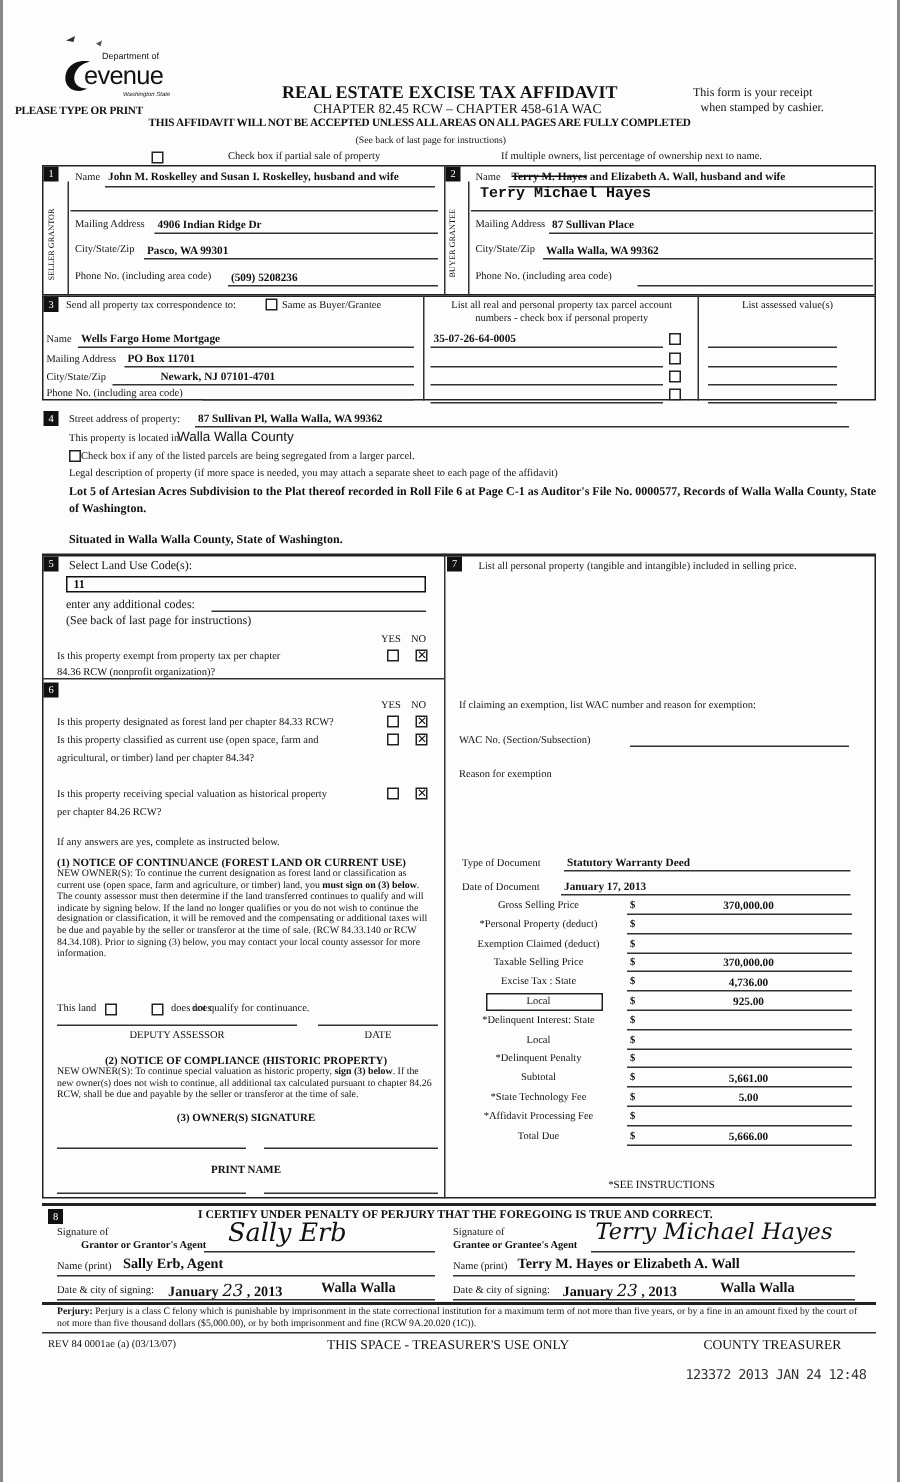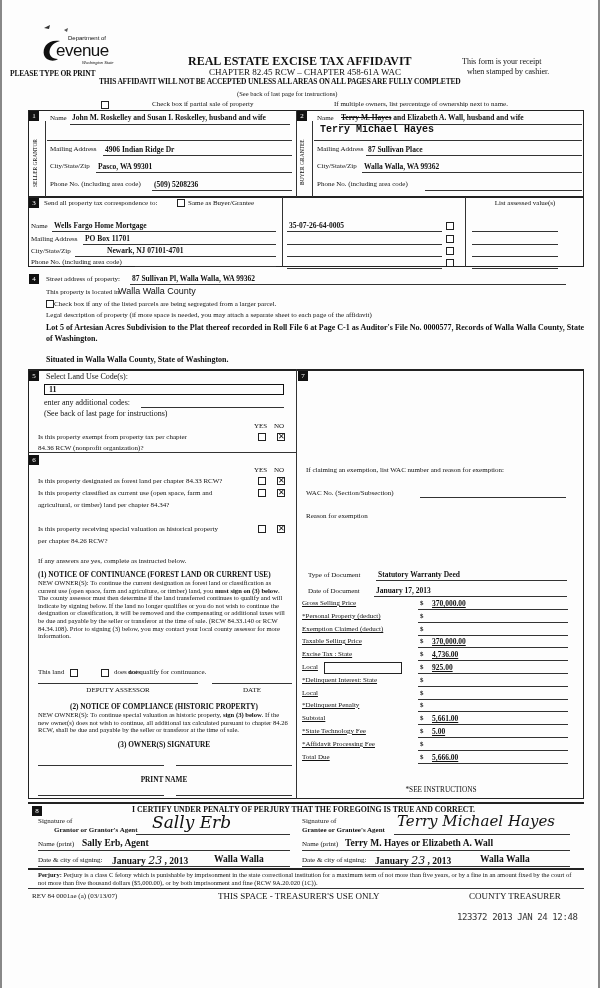--- a/index.html
+++ b/index.html
@@ -11,21 +11,21 @@
   .sm { font-size: 7px; }
   .md { font-size: 8px; }
   .fld { font-weight: bold; font-size: 7.5px; }
   .box { position: absolute; border: 1px solid #222; }
   .hline { position: absolute; border-bottom: 1px solid #333; height: 0; }
   .vline { position: absolute; border-left: 1px solid #333; width: 0; }
   .num { position: absolute; background: #111; color: #fff; font-size: 7px; width: 10px; height: 10px; text-align: center; line-height: 10px; }
   .cb { position: absolute; width: 8px; height: 8px; border: 1px solid #222; background: #fff; }
   .cbx { position: absolute; width: 8px; height: 8px; border: 1px solid #222; background: #fff; font-size: 8px; line-height: 6px; text-align: center; font-family: "DejaVu Sans", sans-serif; }
   .vert { position: absolute; writing-mode: vertical-rl; transform: rotate(180deg); font-size: 5.5px; text-align: center; line-height: 6px; }
-  .right { text-align: left; text-decoration: underline; }
+  .right { text-align: center; }
   .mono { font-family: "Liberation Mono", monospace; }
   .sig { font-family: "DejaVu Serif", serif; font-style: italic; }
   .stamp { font-family: "DejaVu Sans Mono", monospace; }
 </style>
 </head>
 <body>
 
 <div class="page">
 
   <div class="abs" style="left:40px;top:18px;width:30px;height:10px;">
@@ -103,20 +103,24 @@
   <div class="hline" style="left:50px;top:231px;width:224px;"></div>
   <div class="abs sm" style="left:29px;top:235px;">Mailing Address</div>
   <div class="abs fld" style="left:83px;top:234px;">PO Box 11701</div>
   <div class="hline" style="left:81px;top:244px;width:193px;"></div>
   <div class="abs sm" style="left:29px;top:247px;">City/State/Zip</div>
   <div class="abs fld" style="left:75px;top:246px;margin-left:30px;">Newark, NJ  07101-4701</div>
   <div class="hline" style="left:73px;top:256px;width:201px;"></div>
   <div class="abs sm" style="left:29px;top:258px;">Phone No. (including area code)</div>
   <div class="hline" style="left:133px;top:266px;width:141px;"></div>
 
+  <div class="abs sm" style="left:285px;top:199px;width:175px;text-align:center;line-height:9px;">
+    <div>List all real and personal property tax parcel account</div>
+    <div>numbers - check box if personal property</div>
+  </div>
   <div class="abs sm" style="left:466px;top:199px;width:114px;text-align:center;">List assessed value(s)</div>
   <div id="parcel-rows">
       <div class="abs fld" style="left: 287px; top: 221px;">35-07-26-64-0005</div>
       <div class="hline" style="left: 285px; top: 231px; width: 155px;"></div>
       <div class="cb" style="left: 444px; top: 222px;"></div>
       <div class="abs fld" style="left: 470px; top: 221px;"></div>
       <div class="hline" style="left: 470px; top: 231px; width: 86px;"></div>
       <div class="abs fld" style="left: 287px; top: 234px;"></div>
       <div class="hline" style="left: 285px; top: 244px; width: 155px;"></div>
       <div class="cb" style="left: 444px; top: 235px;"></div>
@@ -192,20 +196,21 @@
   <div class="abs b" style="left:36px;top:702px;width:252px;text-align:center;font-size:7.3px;">(2) NOTICE OF COMPLIANCE (HISTORIC PROPERTY)</div>
   <div class="abs" style="left:36px;top:711px;width:252px;font-size:6.6px;line-height:7.6px;"><span>NEW OWNER(S): To continue special valuation as historic property, </span><b>sign (3) below</b><span>. If the new owner(s) does not wish to continue, all additional tax calculated pursuant to chapter 84.26 RCW, shall be due and payable by the seller or transferor at the time of sale.</span></div>
   <div class="abs b" style="left:36px;top:740px;width:252px;text-align:center;font-size:7.3px;">(3) OWNER(S) SIGNATURE</div>
   <div class="hline" style="left:36px;top:765px;width:126px;"></div>
   <div class="hline" style="left:174px;top:765px;width:116px;"></div>
   <div class="abs b" style="left:36px;top:775px;width:252px;text-align:center;font-size:7.3px;">PRINT NAME</div>
   <div class="hline" style="left:36px;top:795px;width:126px;"></div>
   <div class="hline" style="left:174px;top:795px;width:116px;"></div>
 
   <div class="num" style="left:296px;top:371px;">7</div>
+  <div class="abs sm" style="left:317px;top:372px;width:255px;line-height:11px;">List all personal property (tangible and intangible) included in selling price.</div>
   <div class="abs sm" style="left:304px;top:466px;">If claiming an exemption, list WAC number and reason for exemption:</div>
   <div class="abs sm" style="left:304px;top:489px;">WAC No. (Section/Subsection)</div>
   <div class="hline" style="left:418px;top:497px;width:146px;"></div>
   <div class="abs sm" style="left:304px;top:512px;">Reason for exemption</div>
   <div class="abs sm" style="left:306px;top:571px;">Type of Document</div>
   <div class="abs fld" style="left:376px;top:570px;">Statutory Warranty Deed</div>
   <div class="hline" style="left:374px;top:580px;width:191px;"></div>
   <div class="abs sm" style="left:306px;top:587px;">Date of Document</div>
   <div class="abs fld" style="left:374px;top:586px;">January 17, 2013</div>
   <div class="hline" style="left:372px;top:596px;width:193px;"></div>

